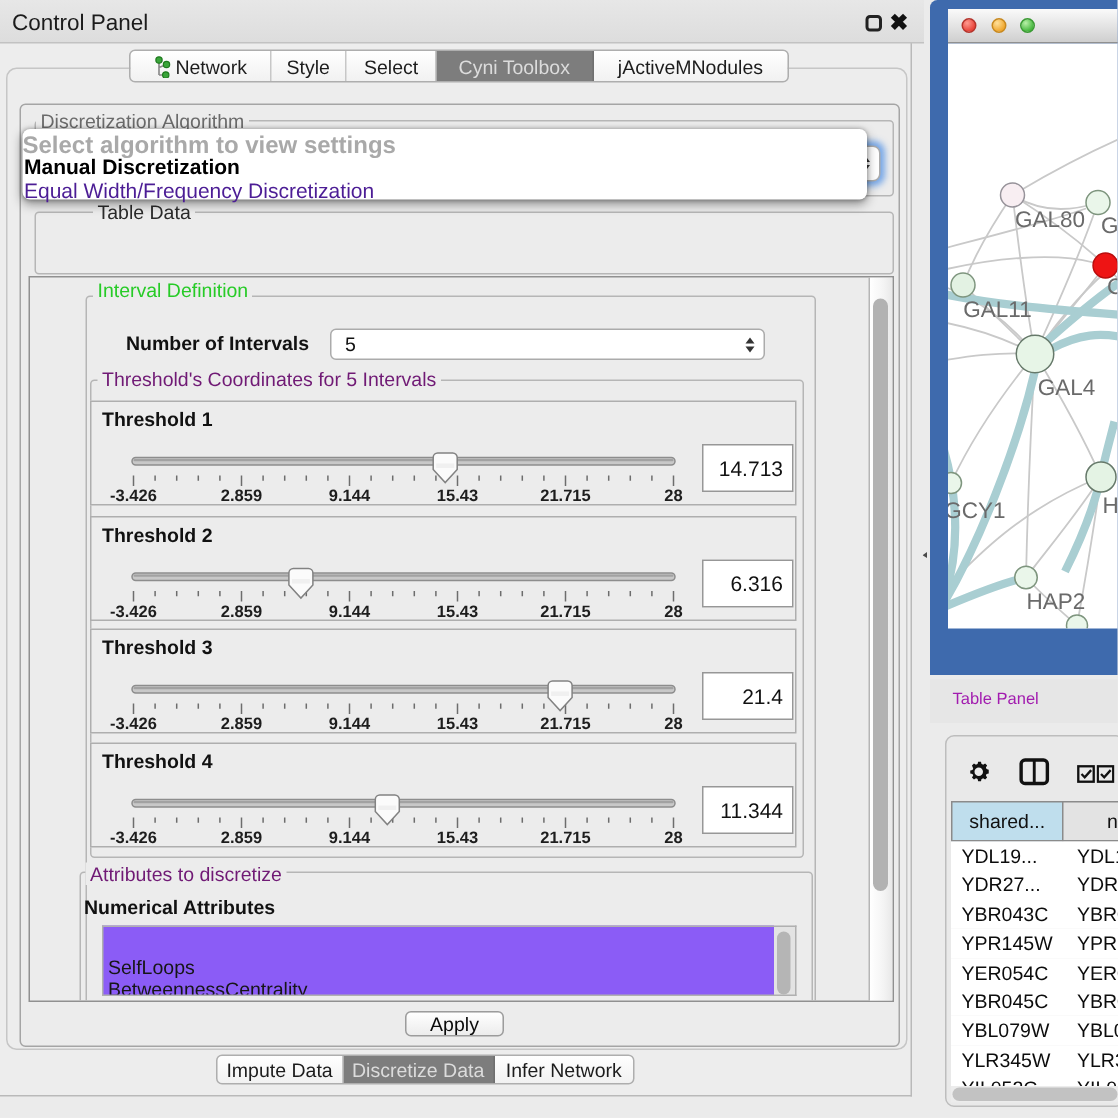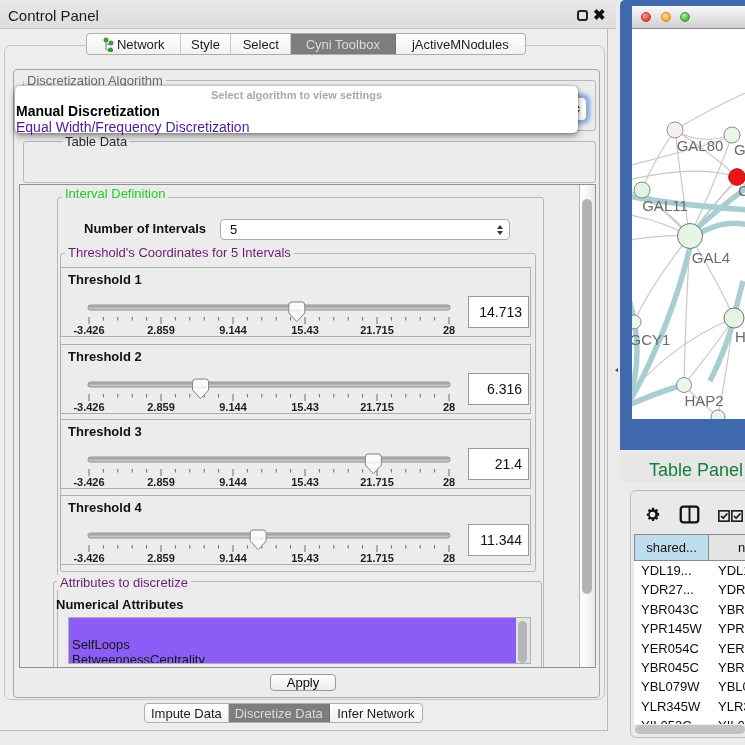--- a/index.html
+++ b/index.html
@@ -46,34 +46,34 @@
 .tbox { position:absolute; left:40px; width:471px; height:70px; border:1px solid #aeaeae; background:#ececec; }
 .tbox .lbl { position:absolute; left:7px; top:4px; font-size:13px; font-weight:bold; color:#111; }
 .vbox { position:absolute; left:407px; top:28px; width:61px; height:32px; background:#fff;
   border:1px solid #979797; font-size:14px; color:#111; text-align:right; line-height:30px; padding-right:6px; }
 
 .listitem { font-size:13px; color:#161616; padding-left:3px; height:14.6px; line-height:14.6px; }
 
 
 #popup { left:15px; top:86px; width:563px; height:47px; background:#fff;
   border-radius:5px; box-shadow:0 3px 7px rgba(0,0,0,.42), 0 0 3px rgba(0,0,0,.3); z-index:6; }
-#popup .i1 { position:absolute; left:0; right:0; top:3px; text-align:center; color:#a9a9a9;
-  font-size:11px; font-weight:bold; }
+#popup .i1 { position:absolute; left:0; right:0; top:3px; text-align:left; color:#a9a9a9;
+  font-size:16px; font-weight:bold; }
 #popup .i2 { position:absolute; left:1px; top:17px; font-size:14px; font-weight:bold; color:#000; }
 #popup .i3 { position:absolute; left:1px; top:33px; font-size:14px; color:#4c1d95; }
 
 
 #netwin { left:620px; top:0; width:125px; height:450px; background:#3e6aad; border-radius:5px 0 0 0; }
 #nettitle { left:632px; top:6px; width:113px; height:23px;
   background:linear-gradient(#fafafa,#cfcfcf); border-bottom:1px solid #909090; }
 .light { position:absolute; top:12px; width:10px; height:10px; border-radius:50%; }
 #netcanvas { left:632px; top:29px; width:113px; height:390px; background:#fff; overflow:hidden; }
 
 #tpbar { left:620px; top:453px; width:125px; height:29px; background:#e6e6e6; }
-#tpbar .t { position:absolute; left:29px; top:7px; font-size:18px; color:#15803d; }
+#tpbar .t { position:absolute; left:15px; top:7px; font-size:11px; color:#a21caf; }
 
 #tablebox { left:630px; top:490px; width:120px; height:248px; background:#e9e9e9;
   border:1px solid #bdbdbd; border-radius:6px; }
 .hcell { position:absolute; top:43px; height:27px; font-size:13px; color:#111;
   display:flex; align-items:center; justify-content:center; border:1px solid #8b8b8b; }
 .trow { position:absolute; left:3px; width:117px; height:19.4px; background:#fff;
   font-size:13px; color:#0c0c0c; }
 .trow span { position:absolute; top:2px; }
 </style>
 </head>

